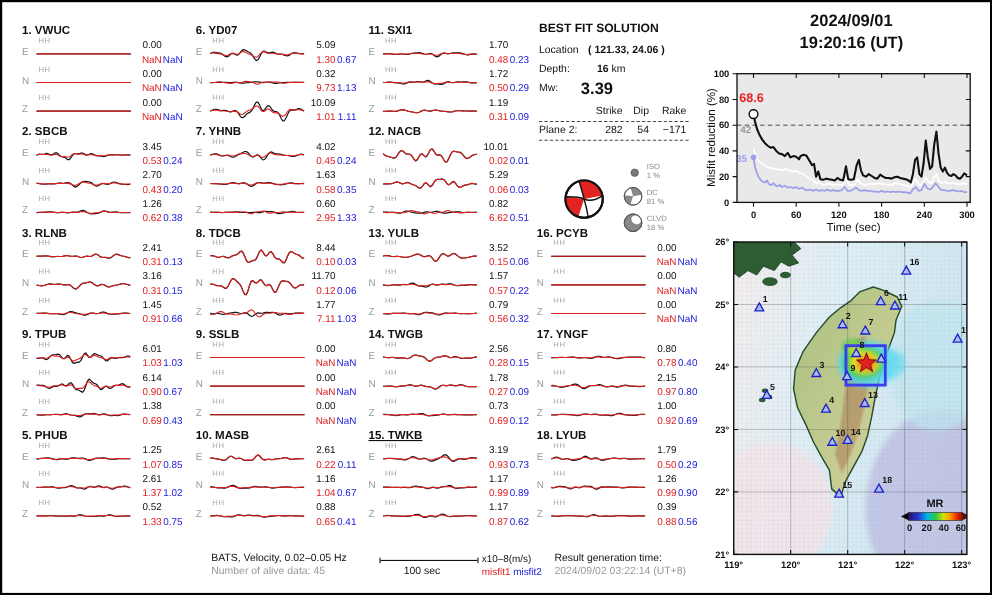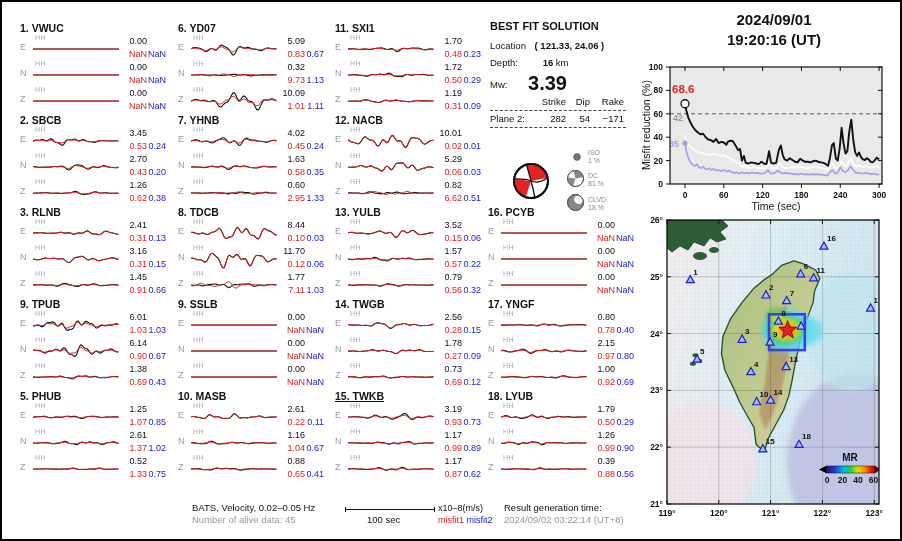--- a/index.html
+++ b/index.html
@@ -15,21 +15,21 @@
   .vals{position:absolute;right:0;top:0;display:grid;grid-template-columns:28px 18px;column-gap:1px;
         font-size:9px;line-height:12.5px;text-align:right;}
   .vamp{grid-column:1;color:#111;}
   .vm1{grid-column:1;color:#e02020;}
   .vm2{grid-column:2;color:#2020dd;}
   
   .bf{position:absolute;left:486px;top:14px;width:152px;height:202px;font-size:9.5px;}
   .bf-title{position:absolute;left:2px;top:4px;font-size:11px;font-weight:bold;}
   .bf-line{position:absolute;left:2px;white-space:nowrap;}
   .bf-line b{font-weight:bold;}
-  .bf-mw-val{font-size:20px;font-weight:bold;vertical-align:-2px;}
+  .bf-mw-val{font-size:15px;font-weight:bold;vertical-align:-2px;}
   .bf-table{position:absolute;left:2px;top:78px;width:136px;}
   .bf-tr{display:grid;grid-template-columns:44px 32px 24px 34px;height:16px;line-height:16px;}
   .bf-tr span{text-align:right;}
   .bf-tr .lab{text-align:left;}
   .b-dash{border-bottom:1px dashed #444;}
   .b-solid{border-bottom:1px solid #444;}
   .bf-dec-lab{position:absolute;left:100px;font-size:7px;color:#888;line-height:8px;}
   
   .dt{position:absolute;left:652px;top:8px;width:240px;text-align:center;font-size:15px;font-weight:bold;line-height:20px;}
   
@@ -260,21 +260,21 @@
         <div class="stn-h">6.  YD07</div>
         <div class="trace" style="top: 13px;">
           <div class="ch">E</div>
           <div class="inst">HH</div>
           <svg width="86" height="26">
             <polyline points="0.0,13.74 1.5,12.99 3.0,12.58 4.5,12.57 6.0,12.78 7.5,13.00 9.0,13.27 10.5,13.88 12.0,14.96 13.5,16.14 15.0,16.73 16.5,16.22 18.0,14.90 19.5,13.71 21.0,13.55 22.5,14.37 24.0,15.20 25.5,14.93 27.0,13.35 28.5,11.36 30.0,10.18 31.5,10.28 33.0,11.17 34.5,12.05 36.0,12.78 37.5,13.92 39.0,15.99 40.5,18.47 42.0,20.01 43.5,19.41 45.0,16.81 46.5,13.67 48.0,11.68 49.5,11.45 51.0,12.30 52.5,13.04 54.0,13.02 55.5,12.58 57.0,12.42 58.5,12.87 60.0,13.60 61.5,14.09 63.0,14.16 64.5,14.14 66.0,14.44 67.5,15.09 69.0,15.69 70.5,15.75 72.0,15.12 73.5,14.13 75.0,13.29 76.5,12.94 78.0,13.04 79.5,13.33 81.0,13.57 82.5,13.69 84.0,13.81 85.5,14.01" fill="none" stroke="#151515" stroke-width="1.1"></polyline>
             <polyline points="0.0,13.63 1.5,13.24 3.0,13.11 4.5,13.26 6.0,13.55 7.5,13.81 9.0,14.05 10.5,14.38 12.0,14.86 13.5,15.34 15.0,15.46 16.5,15.01 18.0,14.17 19.5,13.47 21.0,13.37 22.5,13.83 24.0,14.27 25.5,14.11 27.0,13.25 28.5,12.25 30.0,11.80 31.5,12.17 33.0,13.03 34.5,13.83 36.0,14.40 37.5,14.97 39.0,15.81 40.5,16.72 42.0,17.06 43.5,16.31 45.0,14.64 46.5,12.90 48.0,11.97 49.5,12.12 51.0,12.87 52.5,13.49 54.0,13.61 55.5,13.43 57.0,13.37 58.5,13.63 60.0,14.06 61.5,14.35 63.0,14.40 64.5,14.35 66.0,14.42 67.5,14.64 69.0,14.82 70.5,14.73 72.0,14.32 73.5,13.78 75.0,13.37 76.5,13.28 78.0,13.44 79.5,13.70 81.0,13.89 82.5,13.98 84.0,14.03 85.5,14.11" fill="none" stroke="#e02020" stroke-width="1.0"></polyline>
           </svg>
           <div class="vals">
             <div class="vamp">5.09</div>
-            <div class="vm1">0.83</div>
+            <div class="vm1">1.30</div>
             <div class="vm2">0.67</div>
           </div>
         </div>
         <div class="trace" style="top: 39px;">
           <div class="ch">N</div>
           <div class="inst">HH</div>
           <svg width="86" height="26">
             <polyline points="0.0,14.05 1.5,14.03 3.0,14.01 4.5,13.99 6.0,13.95 7.5,13.90 9.0,13.83 10.5,13.78 12.0,13.78 13.5,13.86 15.0,13.98 16.5,14.09 18.0,14.13 19.5,14.08 21.0,13.98 22.5,13.93 24.0,13.99 25.5,14.17 27.0,14.38 28.5,14.52 30.0,14.53 31.5,14.41 33.0,14.23 34.5,14.08 36.0,13.95 37.5,13.81 39.0,13.62 40.5,13.43 42.0,13.32 43.5,13.39 45.0,13.62 46.5,13.89 48.0,14.02 49.5,13.94 51.0,13.73 52.5,13.56 54.0,13.61 55.5,13.93 57.0,14.37 58.5,14.72 60.0,14.83 61.5,14.70 63.0,14.44 64.5,14.21 66.0,14.07 67.5,14.01 69.0,13.98 70.5,13.92 72.0,13.85 73.5,13.81 75.0,13.83 76.5,13.88 78.0,13.91 79.5,13.91 81.0,13.86 82.5,13.81 84.0,13.81 85.5,13.87" fill="none" stroke="#151515" stroke-width="1.1"></polyline>
             <polyline points="0.0,13.99 1.5,14.05 3.0,14.11 4.5,14.00 6.0,13.70 7.5,13.42 9.0,13.39 10.5,13.63 12.0,13.94 13.5,14.15 15.0,14.31 16.5,14.54 18.0,14.80 19.5,14.82 21.0,14.43 22.5,13.89 24.0,13.68 25.5,13.94 27.0,14.25 28.5,14.13 30.0,13.52 31.5,12.95 33.0,12.85 34.5,13.14 36.0,13.45 37.5,13.66 39.0,14.04 40.5,14.76 42.0,15.47 43.5,15.57 45.0,14.93 46.5,14.08 48.0,13.64 49.5,13.74 51.0,13.95 52.5,13.89 54.0,13.63 55.5,13.49 57.0,13.57 58.5,13.69 60.0,13.67 61.5,13.61 63.0,13.75 64.5,14.14 66.0,14.53 67.5,14.65 69.0,14.46 70.5,14.18 72.0,14.00 73.5,13.95 75.0,13.93 76.5,13.87 78.0,13.82 79.5,13.85 81.0,13.93 82.5,13.99 84.0,13.96 85.5,13.89" fill="none" stroke="#e02020" stroke-width="1.0"></polyline>
           </svg>

